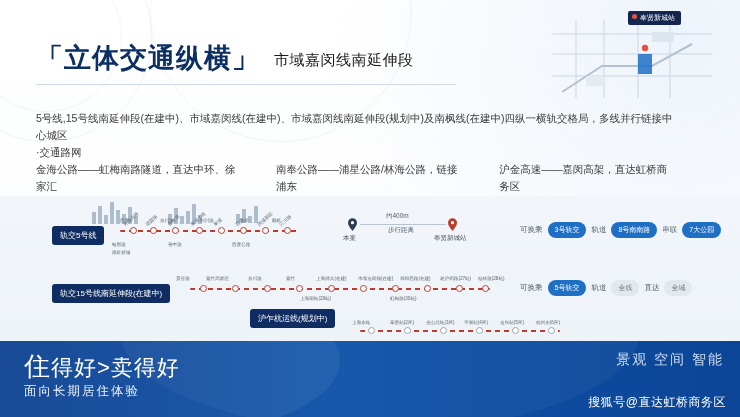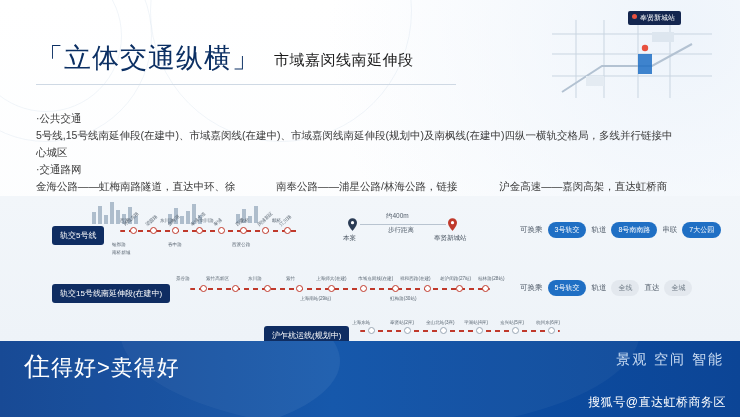--- a/index.html
+++ b/index.html
@@ -24,21 +24,21 @@
     border: 1px solid rgba(140,175,205,0.12);
     border-radius: 50%;
     pointer-events: none;
   }
   
   .title-row {
     position: absolute; left: 36px; top: 45px;
     display: flex; align-items: flex-end; gap: 14px;
   }
   .title-main {
-    font-size: 27px; font-weight: normal;
+    font-size: 27px; font-weight: bold;
     color: #0b2f63; letter-spacing: 1px;
     line-height: 1;
   }
   .title-sub {
     font-size: 15px; color: #1a1a1a; padding-bottom: 2px;
     letter-spacing: 0.5px;
   }
   .title-underline {
     position: absolute; left: 36px; top: 84px;
     width: 420px; height: 1px; background: #cfd9e4;
@@ -158,21 +158,20 @@
   <div class="wm" style="left:-30px;top:-40px;width:150px;height:150px;"></div>
   <div class="wm" style="left:150px;top:-120px;width:260px;height:260px;"></div>
 
   <div class="title-row">
     <div class="title-main">「立体交通纵横」</div>
     <div class="title-sub">市域嘉闵线南延伸段</div>
   </div>
   <div class="title-underline"></div>
 
   <div class="body-block">
-    <div class="b-head">·公共交通</div>
     <div class="b-line">5号线,15号线南延伸段(在建中)、市域嘉闵线(在建中)、市域嘉闵线南延伸段(规划中)及南枫线(在建中)四纵一横轨交格局，多线并行链接中心城区</div>
     <div class="b-head">·交通路网</div>
     <div class="road-row">
       <div>金海公路——虹梅南路隧道，直达中环、徐家汇</div>
       <div>南奉公路——浦星公路/林海公路，链接浦东</div>
       <div>沪金高速——嘉闵高架，直达虹桥商务区</div>
     </div>
   </div>
 
   <div class="map">
@@ -310,21 +309,21 @@
 
     <div class="chip-group" style="left:520px; top:84px;">
       <span class="chip-key">可换乘</span>
       <span class="chip">5号轨交</span>
       <span class="chip-key">轨道</span>
       <span class="chip grey">全线</span>
       <span class="chip-key">直达</span>
       <span class="chip grey">全城</span>
     </div>
 
-    <div class="line-badge" style="left:250px; top:130px;margin-left:14px;">沪乍杭运线(规划中)</div>
+    <div class="line-badge" style="left:250px; top:113px;">沪乍杭运线(规划中)</div>
     <div class="rail dashed" style="left:360px; top:134px; width:200px;"></div>
     <div class="stn grey" style="left:368px; top:131px;"></div>
     <div class="stn grey" style="left:404px; top:131px;"></div>
     <div class="stn grey" style="left:440px; top:131px;"></div>
     <div class="stn grey" style="left:476px; top:131px;"></div>
     <div class="stn grey" style="left:512px; top:131px;"></div>
     <div class="stn grey" style="left:548px; top:131px;"></div>
 
     <div class="stn-lbl" style="left:352px; top:124px;">上海东站</div>
     <div class="stn-lbl" style="left:390px; top:124px;">奉贤站(2座)</div>
@@ -333,19 +332,20 @@
     <div class="stn-lbl" style="left:500px; top:124px;">嘉兴站(5座)</div>
     <div class="stn-lbl" style="left:536px; top:124px;">杭州东(6座)</div>
   </div>
 
   <div class="band">
     <div class="swoosh"></div>
     <div class="swoosh2"></div>
     <div class="slogan1">
       <span class="big">住</span><span>得好</span><span>&gt;</span><span>卖得好</span>
     </div>
+    <div class="slogan2">面向长期居住体验</div>
     <div class="slogan-r">
       <div class="r1">景观 空间 智能</div>
     </div>
     <div class="credit">搜狐号@直达虹桥商务区</div>
   </div>
 
 </div>
 
 </body></html>

